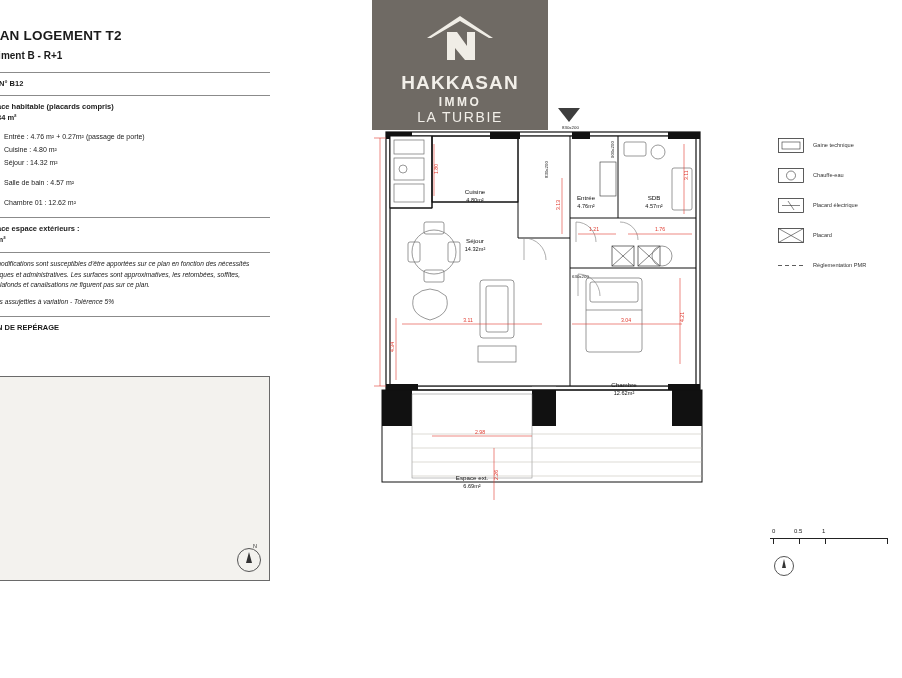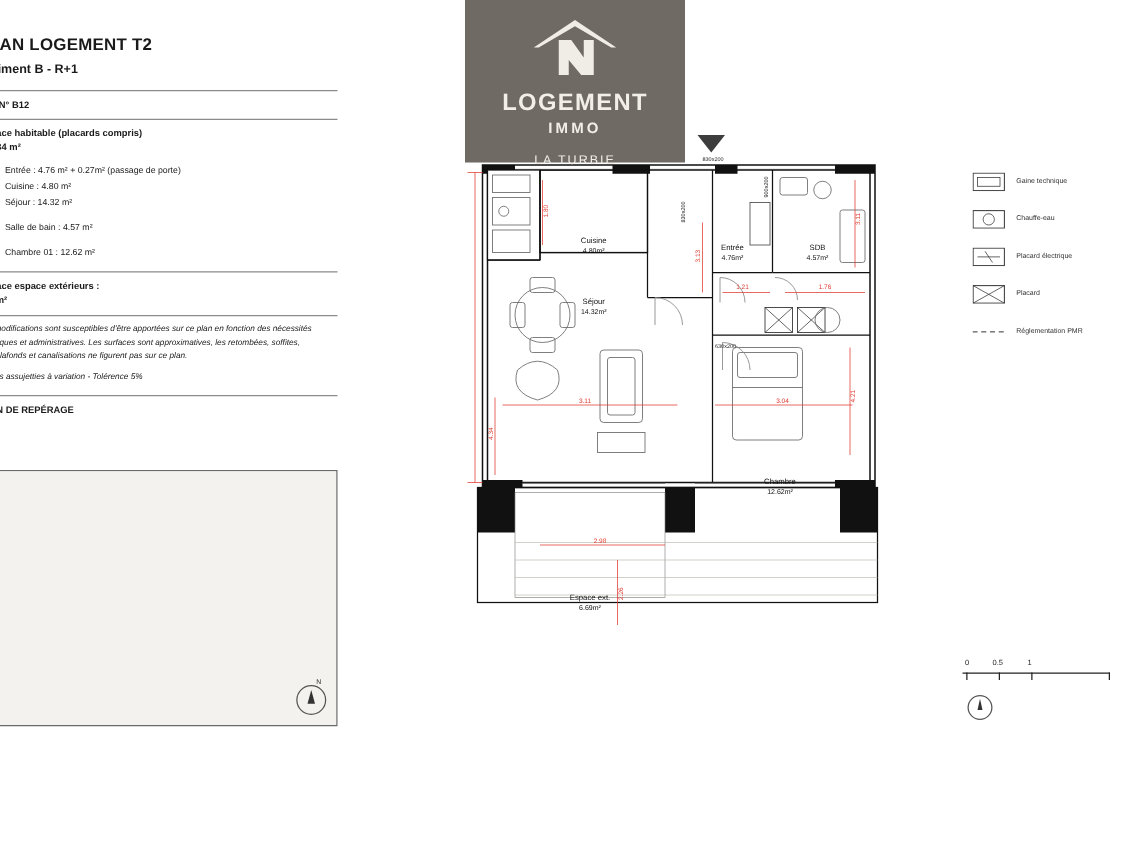--- a/index.html
+++ b/index.html
@@ -242,23 +242,22 @@
   }
   .wm-sub {
     color: #f2efe9;
     font-size: 12px;
     font-weight: bold;
     letter-spacing: 2.5px;
     margin-top: 1px;
   }
   .wm-city {
     color: #f2efe9;
-    font-size: 10px;
+    font-size: 14px;
     letter-spacing: 1.6px;
-    margin-top: 14px;
   }
   .wm-arrow {
     position: absolute;
     left: 558px;
     top: 108px;
     width: 0; height: 0;
     border-left: 11px solid transparent;
     border-right: 11px solid transparent;
     border-top: 14px solid #3d3d3d;
   }
@@ -639,19 +638,19 @@
     <div class="scale-compass"></div>
   </div>
 
   <div class="watermark">
     <div class="wm-logo">
       <svg width="74" height="56" viewBox="0 0 74 56">
         <path d="M37 4 L70 26 L66 26 L37 9 L8 26 L4 26 Z" fill="#f0ede6"></path>
         <path d="M24 20 L24 48 L32 48 L32 36 L42 48 L52 48 L52 20 L44 20 L44 34 L34 20 Z" fill="#f0ede6"></path>
       </svg>
     </div>
-    <div class="wm-name">LOGEMENT</div>
+    <div class="wm-name">HAKKASAN</div>
     <div class="wm-sub">IMMO</div>
     <div class="wm-city">LA TURBIE</div>
   </div>
   <div class="wm-arrow"></div>
 
 </div>
 
 </body></html>

